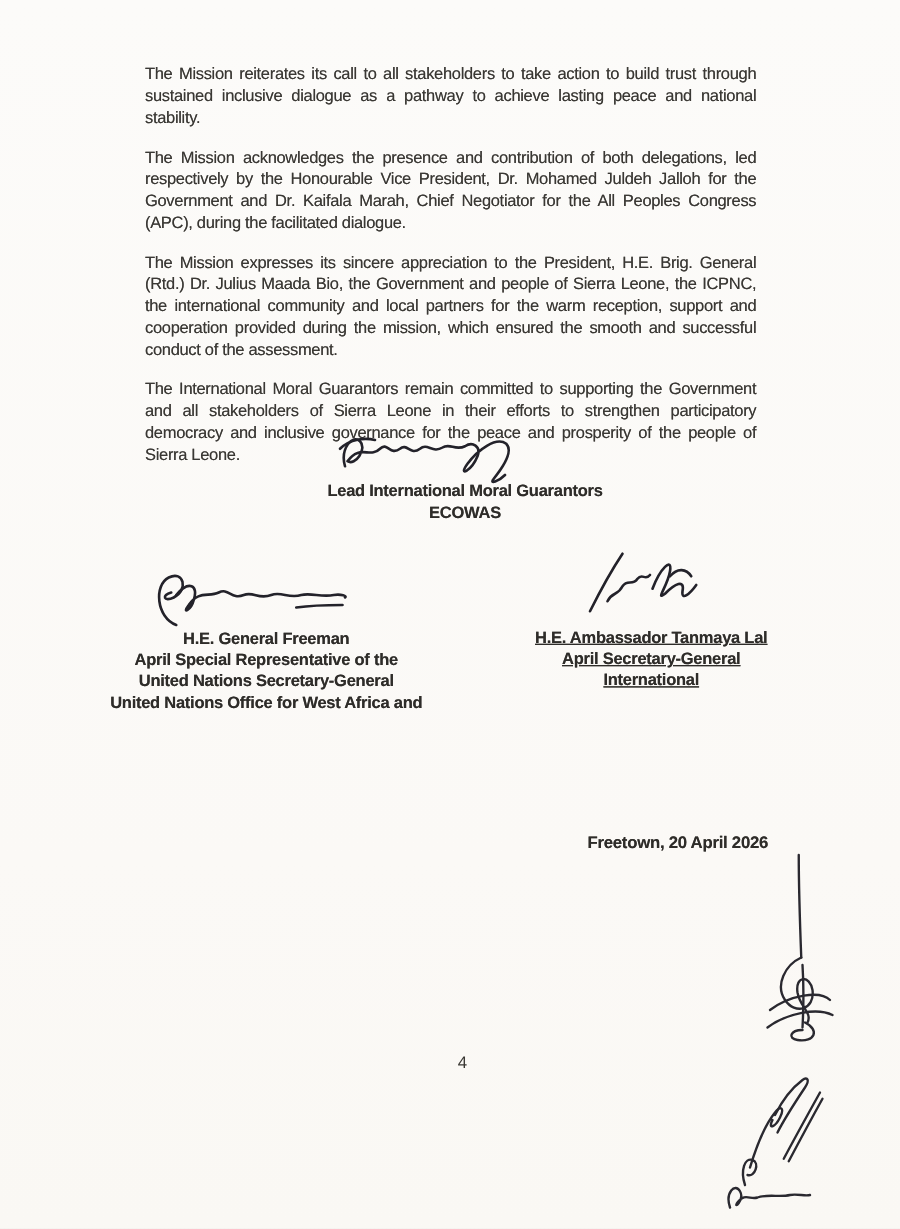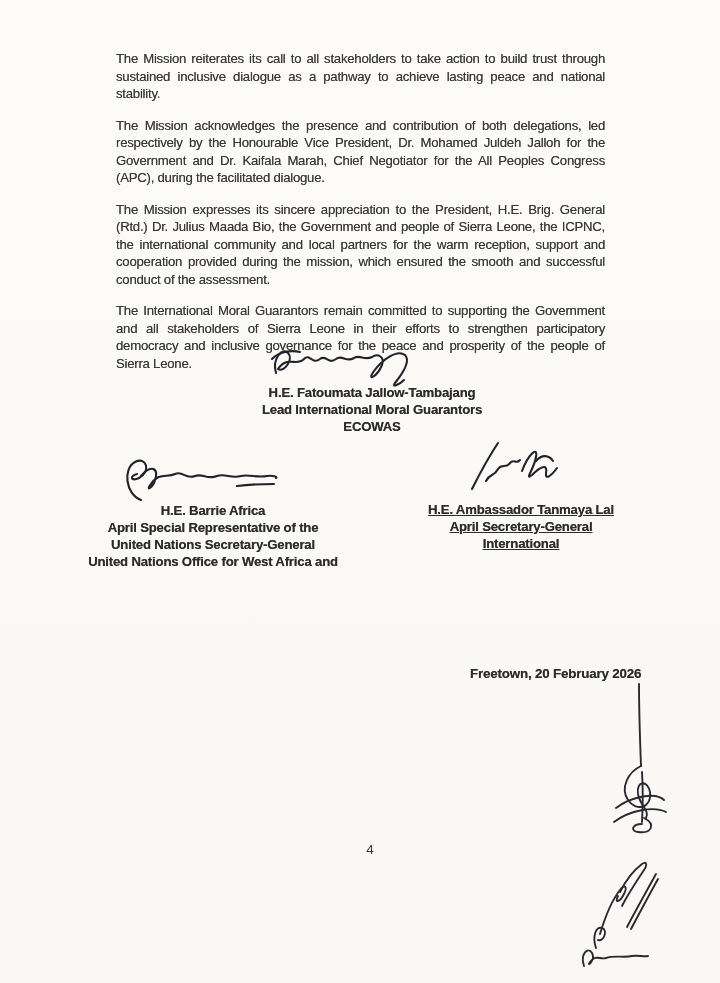--- a/index.html
+++ b/index.html
@@ -81,50 +81,49 @@
     <p>The Mission acknowledges the presence and contribution of both delegations, led respectively by the Honourable Vice President, Dr. Mohamed Juldeh Jalloh for the Government and Dr. Kaifala Marah, Chief Negotiator for the All Peoples Congress (APC), during the facilitated dialogue.</p>
     <p>The Mission expresses its sincere appreciation to the President, H.E. Brig. General (Rtd.) Dr. Julius Maada Bio, the Government and people of Sierra Leone, the ICPNC, the international community and local partners for the warm reception, support and cooperation provided during the mission, which ensured the smooth and successful conduct of the assessment.</p>
     <p>The International Moral Guarantors remain committed to supporting the Government and all stakeholders of Sierra Leone in their efforts to strengthen participatory democracy and inclusive governance for the peace and prosperity of the people of Sierra Leone.</p>
   </div>
 
   <svg class="sig-svg" style="left:268px; top:343px;" width="158" height="48" viewBox="0 0 158 48">
     <path d="M4,16 C12,8 24,7 32,9"></path>
     <path d="M8,30 C4,16 14,4 20,10 C26,16 16,30 10,26 C20,12 28,24 36,16 C42,10 44,22 52,16 C58,11 60,22 68,16 C74,11 78,20 86,15 C92,11 96,18 104,14 C110,10 117,14 114,22 C109,34 98,39 106,28 C114,17 129,6 137,12 C143,18 135,30 127,40 C123,45 131,42 136,37"></path>
   </svg>
   <div class="sig-block" style="left:240px; top:384px; width:264px;">
-    <div class="name">H.E. Fatoumata Jallow-Tambajang</div>
     <div>Lead International Moral Guarantors</div>
     <div>ECOWAS</div>
   </div>
 
   <svg class="sig-svg" style="left:115px; top:456px;" width="168" height="50" viewBox="0 0 168 50">
     <path d="M26,44 C10,38 8,12 20,6 C32,0 36,16 24,22 C16,26 14,20 22,18"></path>
     <path d="M26,20 C36,8 44,12 40,24 C38,32 30,36 36,28 C44,16 52,22 60,18 C68,14 70,24 80,20 C88,17 92,24 102,20 C110,17 116,23 126,20 C134,18 142,22 152,20 C158,19 163,21 161,22"></path>
     <path d="M122,30 C136,28 148,28 159,28"></path>
   </svg>
   <div class="sig-block" style="left:80px; top:502px; width:266px;">
-    <div class="name">H.E. Barrie Africa</div>
+    <div class="name">H.E. General Freeman</div>
     <div>April Special Representative of the</div>
     <div>United Nations Secretary-General</div>
     <div>United Nations Office for West Africa and</div>
   </div>
 
   <svg class="sig-svg" style="left:462px; top:437px;" width="105" height="56" viewBox="0 0 105 56">
     <path d="M10,52 C18,36 28,18 36,6"></path>
     <path d="M24,44 C28,36 32,40 36,32 C40,26 44,32 48,26 C52,21 54,28 58,23"></path>
     <path d="M60,34 C66,18 76,8 74,20 C72,32 62,44 70,38 C78,30 86,26 84,36 C83,44 90,38 95,31"></path>
     <path d="M74,24 C80,17 87,18 91,24"></path>
   </svg>
   <div class="sig-block" style="left:408px; top:501px; width:226px;text-decoration:underline;">
     <div class="name">H.E. Ambassador Tanmaya Lal</div>
     <div>April Secretary-General</div>
     <div>International</div>
   </div>
 
-  <div class="date-line">Freetown, 20 February 2026</div>
+  <div class="date-line">Freetown, 20 April 2026</div>
 
   <svg class="sig-svg scribble" style="left:606px; top:682px;" width="72" height="160" viewBox="0 0 72 160">
     <path d="M33,2 C33,30 34,58 35,84"></path>
     <path d="M35,84 C22,90 14,106 22,118 C30,130 46,126 44,110 C42,98 30,98 32,112 C34,124 44,128 40,136"></path>
     <path d="M10,126 C26,114 50,110 58,118"></path>
     <path d="M8,140 C24,128 48,124 60,130"></path>
     <path d="M38,136 C50,142 46,152 32,150 C24,149 26,142 36,142"></path>
     <path d="M36,90 C37,106 37,122 36,140"></path>
   </svg>
 

